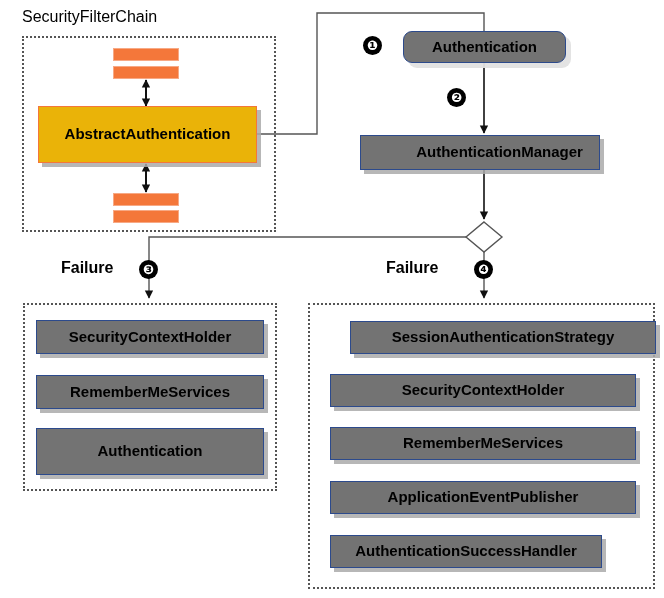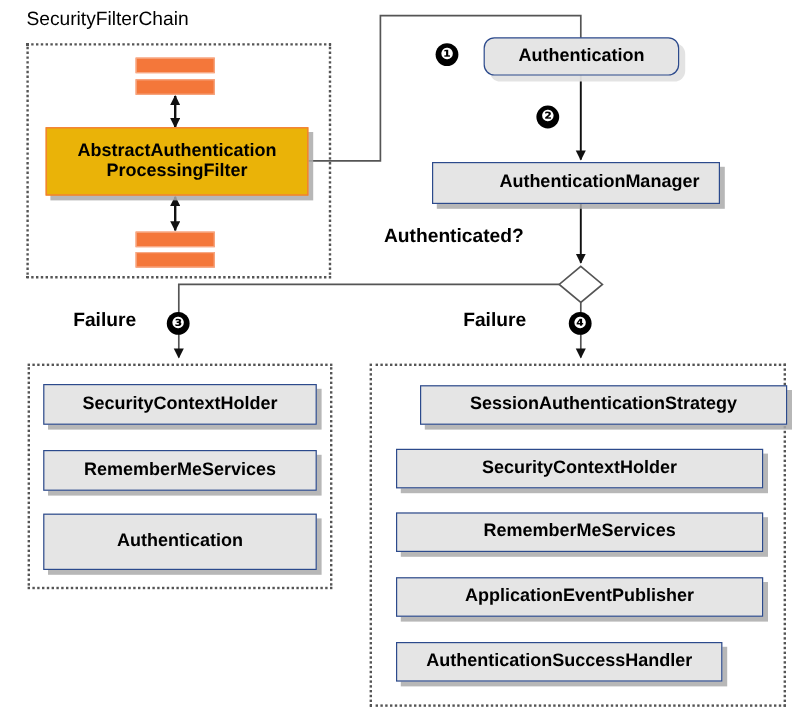--- a/index.html
+++ b/index.html
@@ -47,21 +47,21 @@
     align-items: center;
     justify-content: center;
     text-align: center;
     font-weight: bold;
     font-size: 15px;
     color: #000000;
     line-height: 1.08;
     z-index: 3;
   }
   .node.blue {
-    background: #e5e5e5;
+    background: #737373;
     border: 1px solid #2C4A8C;
     box-shadow: 4px 4px 0 0 rgba(170,170,170,0.85);
   }
   .node.blue.rounded {
     border-radius: 9px;
     box-shadow: 5px 5px 0 0 rgba(225,225,225,0.95);
   }
   .node.orange {
     background: #eab308;
     border: 1px solid #F4773A;
@@ -135,40 +135,38 @@
   <div class="group-title" style="left:22px; top:8px;">SecurityFilterChain</div>
 
   <div class="group-box" style="left:22px; top:36px; width:254px; height:196px;"></div>
 
   <div class="bar" style="left:113px; top:48px; width:66px; height:13px;"></div>
   <div class="bar" style="left:113px; top:66px; width:66px; height:13px;"></div>
 
   <div class="node orange" style="left:38px; top:106px; width:219px; height:57px;">
     <span>
       <span>AbstractAuthentication</span><br>
-      <span>ProcessingFilter</span>
     </span>
   </div>
 
   <div class="bar" style="left:113px; top:193px; width:66px; height:13px;"></div>
   <div class="bar" style="left:113px; top:210px; width:66px; height:13px;"></div>
 
   <div class="marker" style="left:363px; top:36px;">❶</div>
 
   <div class="node blue rounded" style="left:403px; top:31px; width:163px; height:32px;">
     <span>Authentication</span>
   </div>
 
   <div class="marker" style="left:447px; top:88px;">❷</div>
 
   <div class="node blue" style="left:360px; top:135px; width:240px; height:35px;padding-left:39px;">
     <span>AuthenticationManager</span>
   </div>
 
-  <div class="label" style="left:320px; top:189px;">Authenticated?</div>
 
   <div class="label" style="left:61px; top:259px;">Failure</div>
   <div class="marker" style="left:139px; top:260px;">❸</div>
 
   <div class="label" style="left:386px; top:259px;">Failure</div>
   <div class="marker" style="left:474px; top:260px;">❹</div>
 
   <div class="group-box" style="left:23px; top:303px; width:254px; height:188px;"></div>
 
   <div class="node blue" style="left:36px; top:320px; width:228px; height:34px;">

